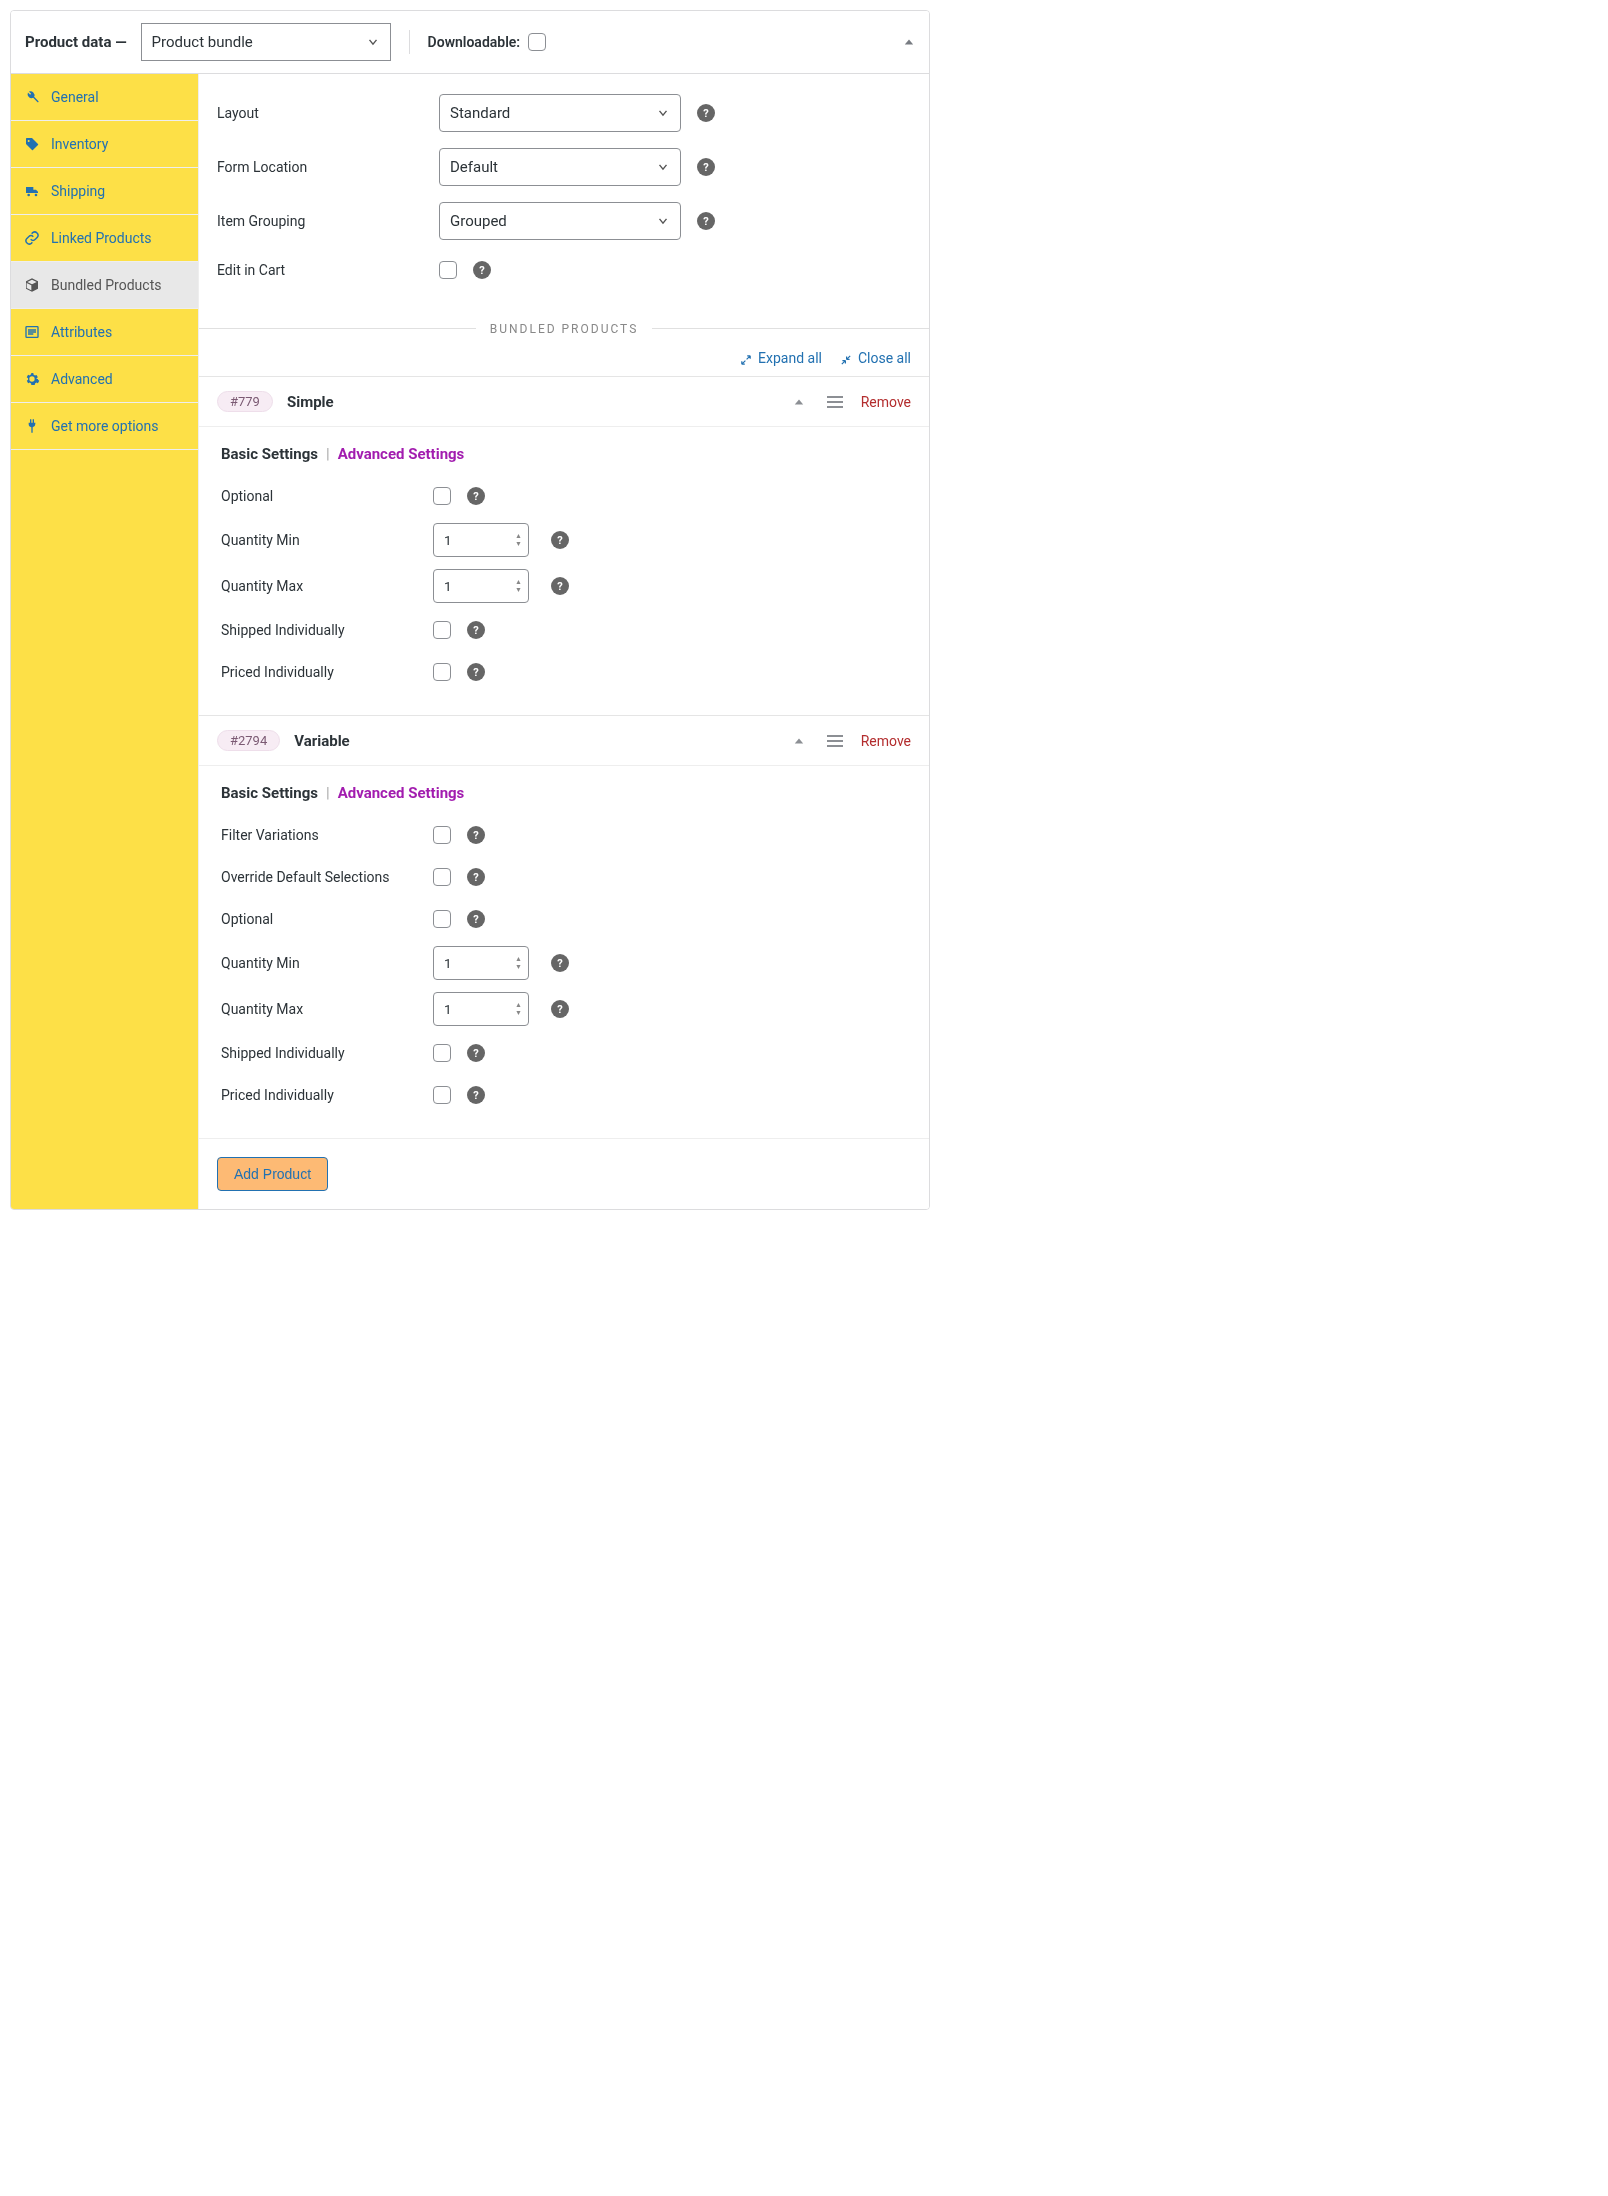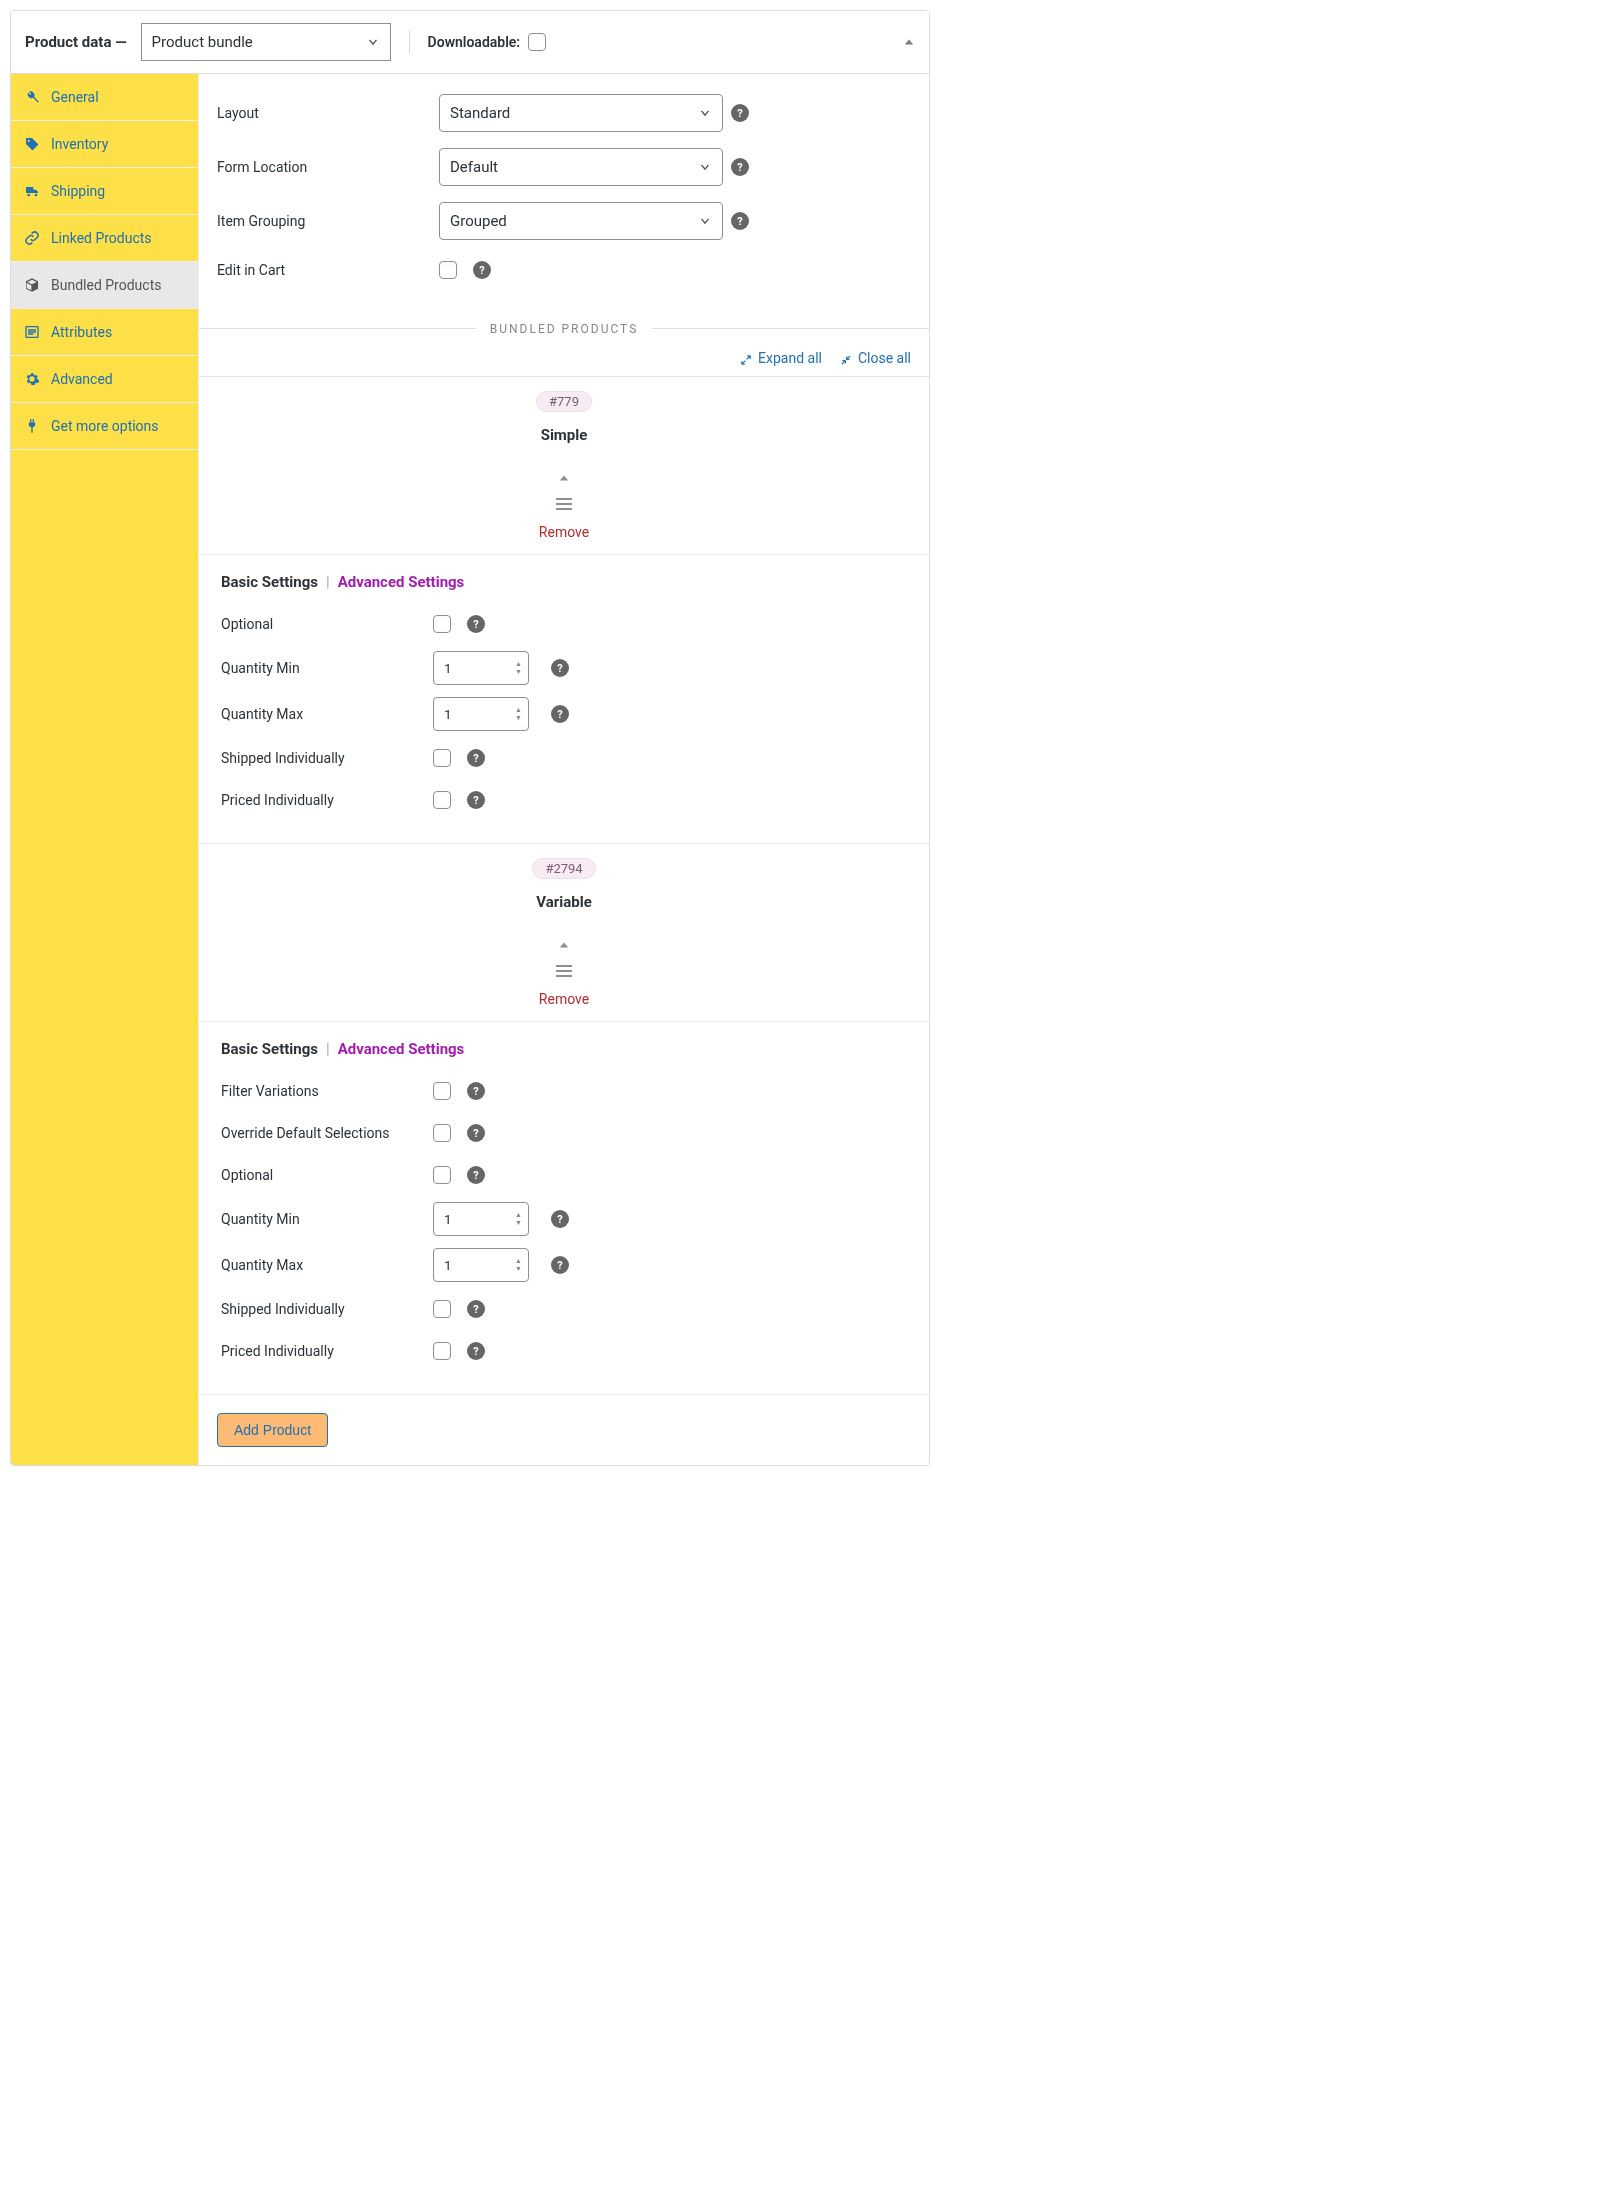--- a/index.html
+++ b/index.html
@@ -109,24 +109,24 @@
     color: #2c3338;
   }
   .select-control {
     border: 1px solid #8c8f94;
     border-radius: 4px;
     height: 38px;
     display: flex;
     align-items: center;
     justify-content: space-between;
     padding: 0 10px;
-    width: 284px;
+    width: 242px;
     font-size: 15px;
     cursor: pointer;
-    margin-right: 8px;
+    margin-right: 16px;
   }
   .help-icon {
     width: 18px;
     height: 18px;
     border-radius: 50%;
     background: #666;
     color: #fff;
     display: inline-flex;
     align-items: center;
     justify-content: center;
@@ -180,21 +180,20 @@
     cursor: pointer;
   }
   .item-card {
     border-top: 1px solid #e5e5e5;
   }
   .item-header {
     display: flex;
     align-items: center;
     padding: 14px 18px;
     gap: 14px;
-    flex-direction: column;
   }
   .pill {
     background: #f7ecf4;
     border: 1px solid #eedeea;
     color: #7b5a73;
     border-radius: 14px;
     padding: 2px 12px;
     font-size: 13px;
   }
   .item-title {

